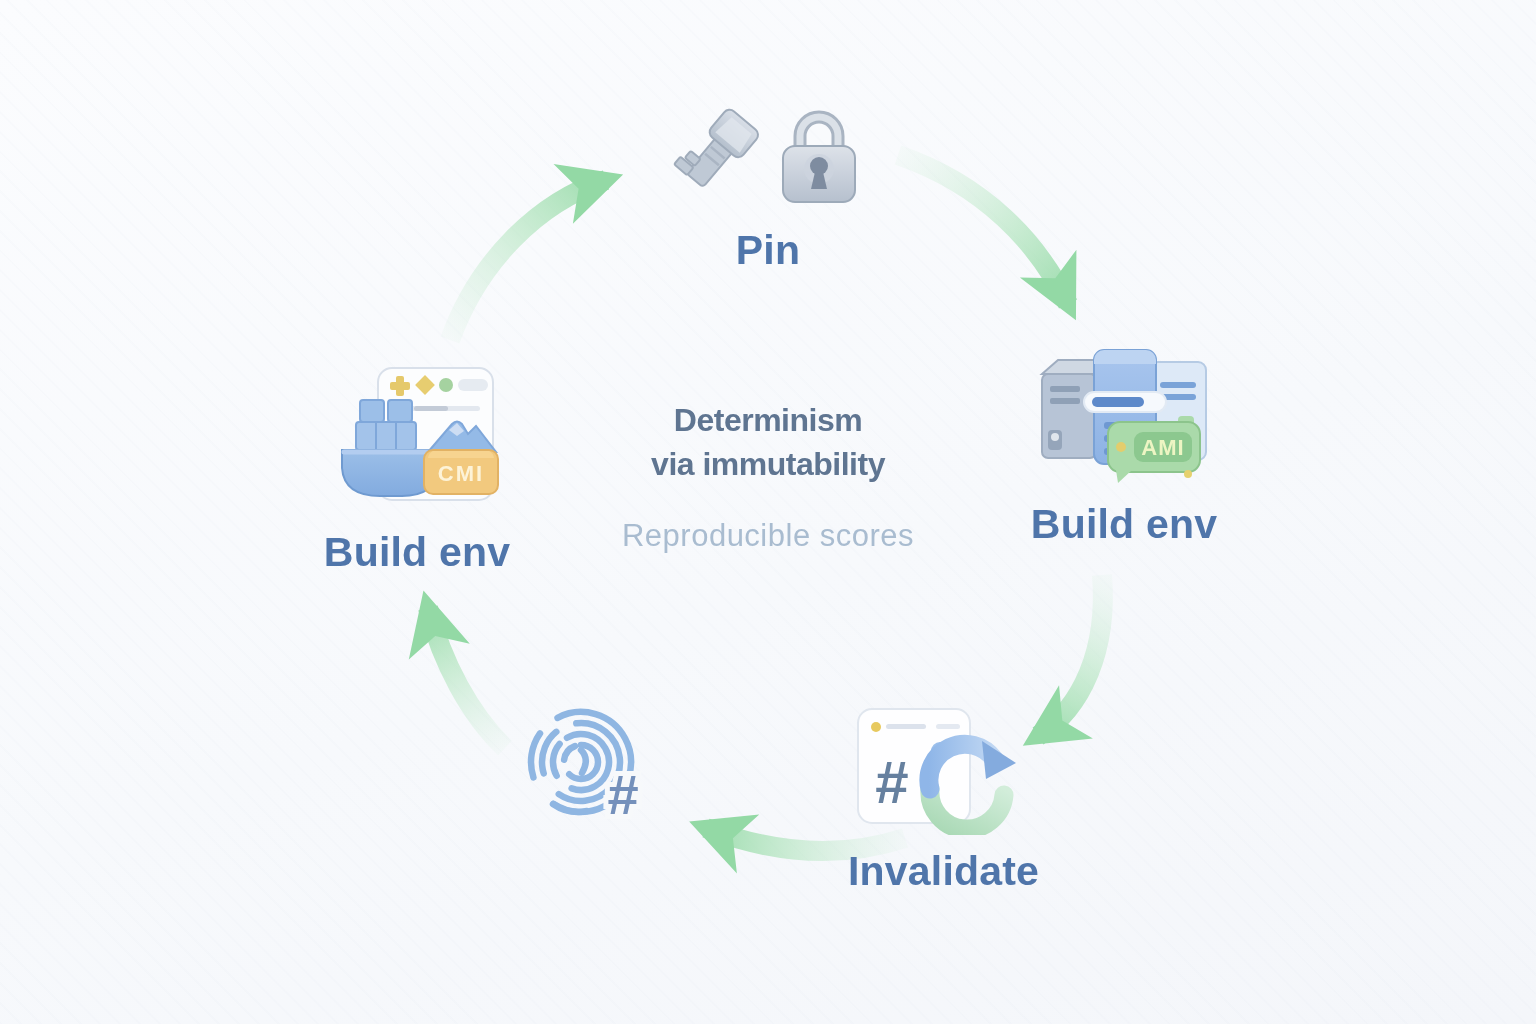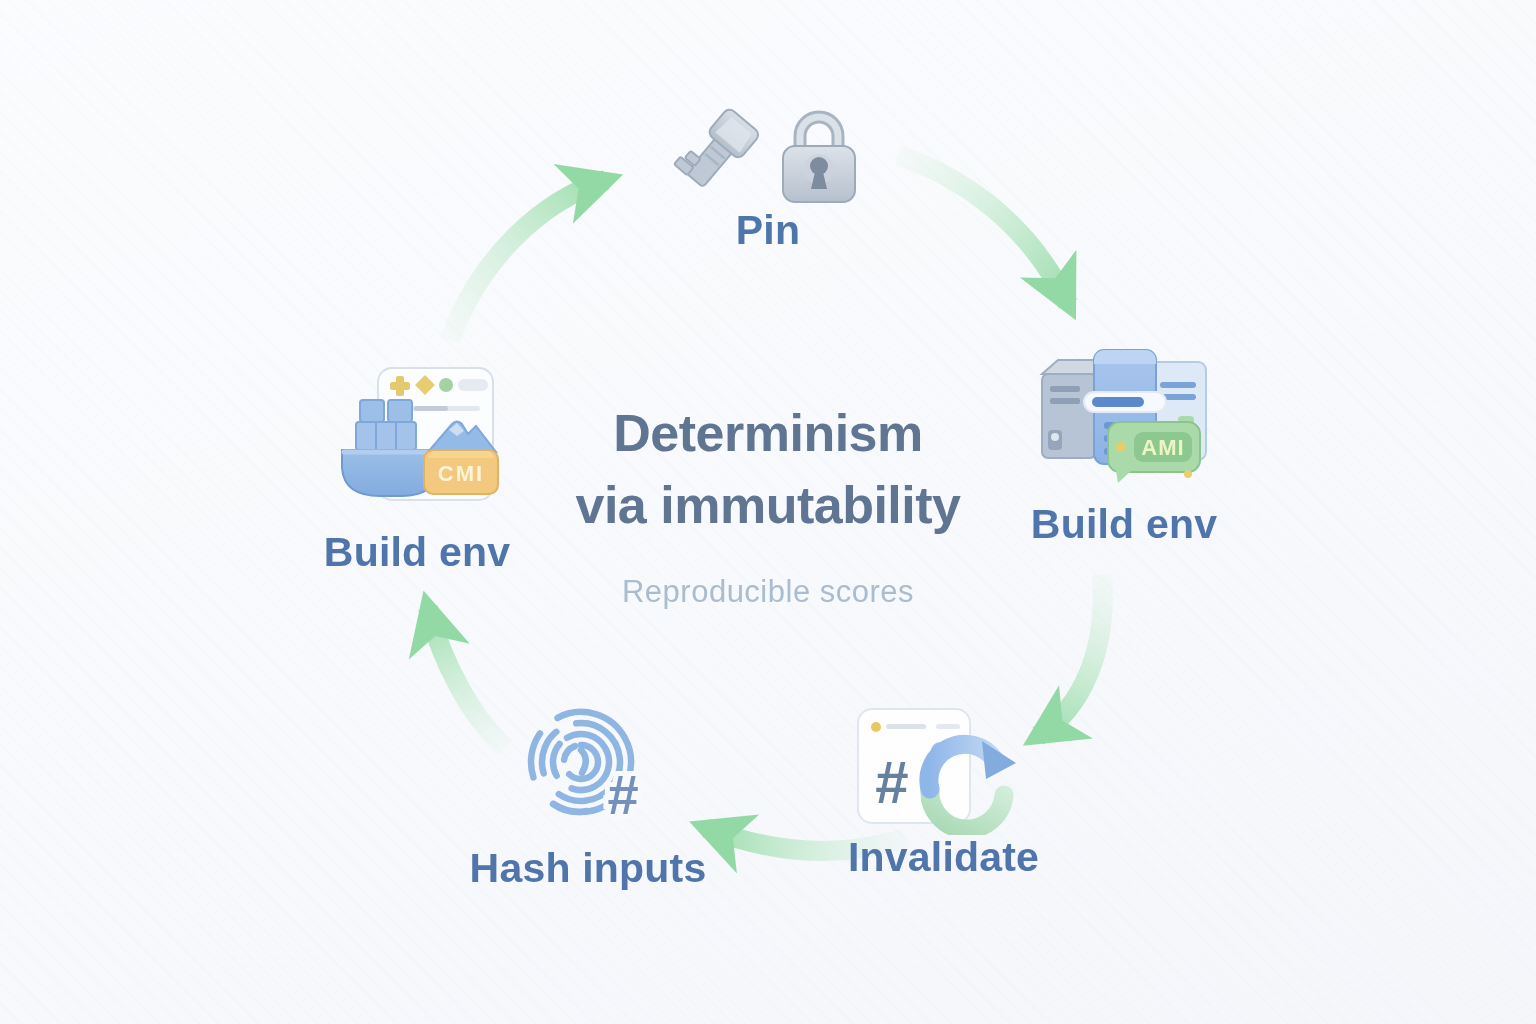--- a/index.html
+++ b/index.html
@@ -16,21 +16,21 @@
   }
   .abs{position:absolute;}
   #arrow-layer{left:0;top:0;width:1536px;height:1024px;z-index:1;}
   .node{z-index:2;text-align:center;}
   .node-label{
     font-size:41px;font-weight:600;color:#4f75aa;letter-spacing:0.2px;line-height:1.12;
   }
   .icon-row{display:flex;justify-content:center;align-items:flex-end;gap:10px;}
   #center-title{z-index:2;left:468px;top:398px;width:600px;text-align:center;}
   #title-line1,#title-line2{
-    font-size:52px;font-weight:700;color:#5f7591;letter-spacing:-0.5px;line-height:1.38;
+    font-size:32px;font-weight:700;color:#5f7591;letter-spacing:-0.5px;line-height:1.38;
   }
   #subtitle{margin-top:32px;font-size:31px;font-weight:500;color:#a9bcd0;letter-spacing:0.5px;}
   svg{display:block;}
 </style>
 </head>
 <body>
 
 <div id="canvas">
 
   <svg id="arrow-layer" class="abs" width="1536" height="1024" viewBox="0 0 1536 1024">
@@ -106,21 +106,21 @@
           </linearGradient>
         </defs>
         <path d="M27,56 V40 a19,19 0 0 1 38,0 V56" fill="none" stroke="#a9b4c2" stroke-width="13"></path>
         <path d="M27,56 V40 a19,19 0 0 1 38,0 V56" fill="none" stroke="#dbe1e8" stroke-width="7"></path>
         <rect x="10" y="50" width="72" height="56" rx="12" fill="url(#lockBody)" stroke="#9daab9" stroke-width="2"></rect>
         <circle cx="46" cy="73" r="15" fill="#ccd4de" opacity="0.85"></circle>
         <circle cx="46" cy="70" r="9" fill="#7e8ca0"></circle>
         <path d="M42,76 L50,76 L54,93 L38,93 Z" fill="#7e8ca0"></path>
       </svg>
     </div>
-    <div class="node-label" style="">Pin</div>
+    <div class="node-label" style="margin-top:20px;">Pin</div>
   </div>
 
   <div class="node abs" style="left:990px;top:336px;width:268px;">
     <svg width="185" height="150" viewBox="0 0 185 150" style="margin:0 auto;">
       <defs>
         <linearGradient id="docBlue" x1="0" y1="0" x2="0" y2="1">
           <stop offset="0" stop-color="#a9c6ee"></stop>
             <stop offset="1" stop-color="#8db2e4"></stop>
         </linearGradient>
       </defs>
@@ -184,36 +184,35 @@
         <text x="38" y="100" text-anchor="middle" font-family="Liberation Sans, sans-serif" font-size="60" font-weight="bold" fill="#66809f">#</text>
       </g>
 
       <g>
         <circle cx="86" cy="48" r="9" fill="#9cc0ec"></circle>
         <path d="M 76,86 A36,36 0 0 0 150,92" fill="none" stroke="url(#refGreen)" stroke-width="19" stroke-linecap="round"></path>
         <path d="M 76,86 A36,36 0 0 1 140,56" fill="none" stroke="url(#refBlue)" stroke-width="19" stroke-linecap="round"></path>
         <polygon points="128,38 162,60 132,76" fill="#84abde"></polygon>
       </g>
     </svg>
-    <div class="node-label" style="">Invalidate</div>
+    <div class="node-label" style="margin-top:14px;">Invalidate</div>
   </div>
 
   <div class="node abs" style="left:455px;top:698px;width:266px;">
     <svg width="142" height="134" viewBox="0 0 142 134" style="margin:0 auto;">
       <g fill="none" stroke="#8fb6e2" stroke-width="6.5" stroke-linecap="round">
         <circle cx="64" cy="64" r="50" stroke-dasharray="210 34 46 24" transform="rotate(-118 64 64)"></circle>
         <circle cx="64" cy="64" r="39" stroke-dasharray="150 26 46 22" transform="rotate(-96 64 64)"></circle>
         <circle cx="64" cy="64" r="28" stroke-dasharray="112 20 34 10" transform="rotate(-120 64 64)"></circle>
         <circle cx="64" cy="64" r="17" stroke-dasharray="66 16 18 7" transform="rotate(-90 64 64)"></circle>
         <path d="M64,52 q9,9 1,23"></path>
         <path d="M36,106 q16,11 34,7"></path>
       </g>
       <text x="106" y="116" text-anchor="middle" font-family="Liberation Sans, sans-serif" font-size="56" font-weight="bold" fill="#7490bb" stroke="#f7f9fb" stroke-width="10" paint-order="stroke">#</text>
     </svg>
-    <div class="node-label" style="margin-top:14px;">Hash inputs</div>
   </div>
 
   <div class="node abs" style="left:286px;top:364px;width:262px;">
     <svg width="175" height="150" viewBox="0 0 175 150" style="margin:0 auto;">
       <defs>
         <linearGradient id="whaleBlue" x1="0" y1="0" x2="0" y2="1">
           <stop offset="0" stop-color="#9cbfe8"></stop>
             <stop offset="1" stop-color="#82abdf"></stop>
         </linearGradient>
       </defs>

